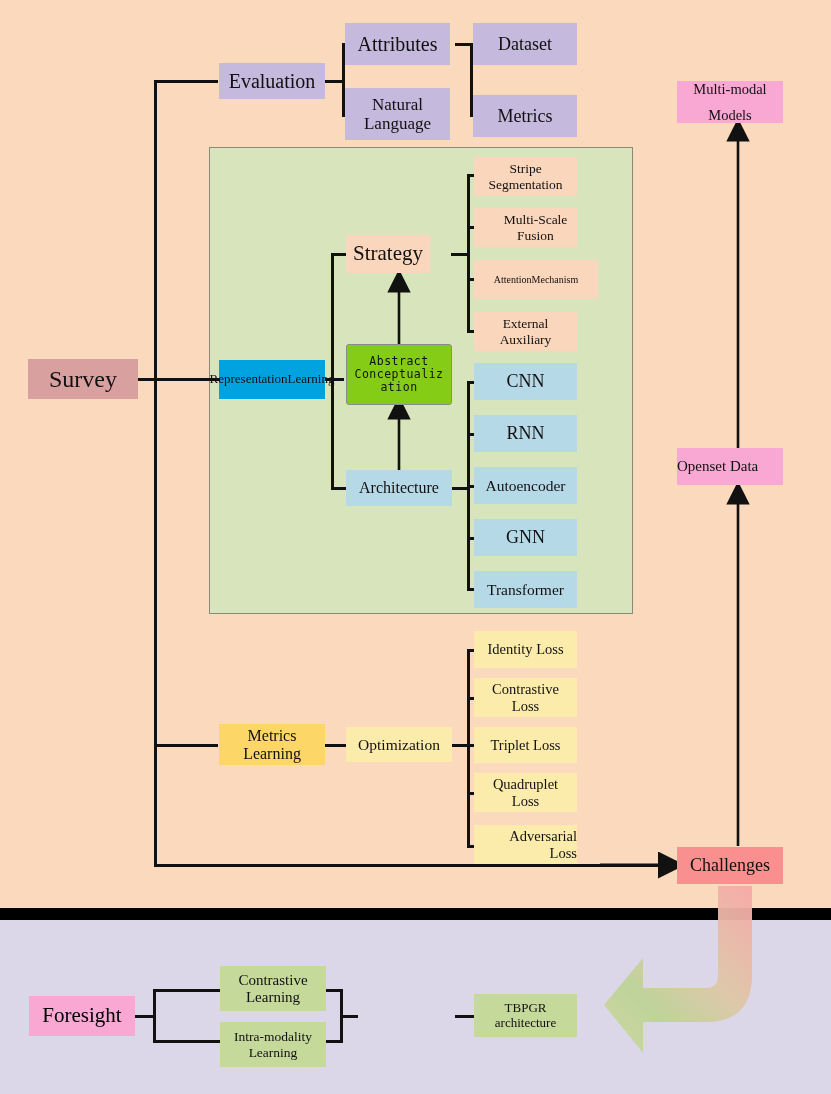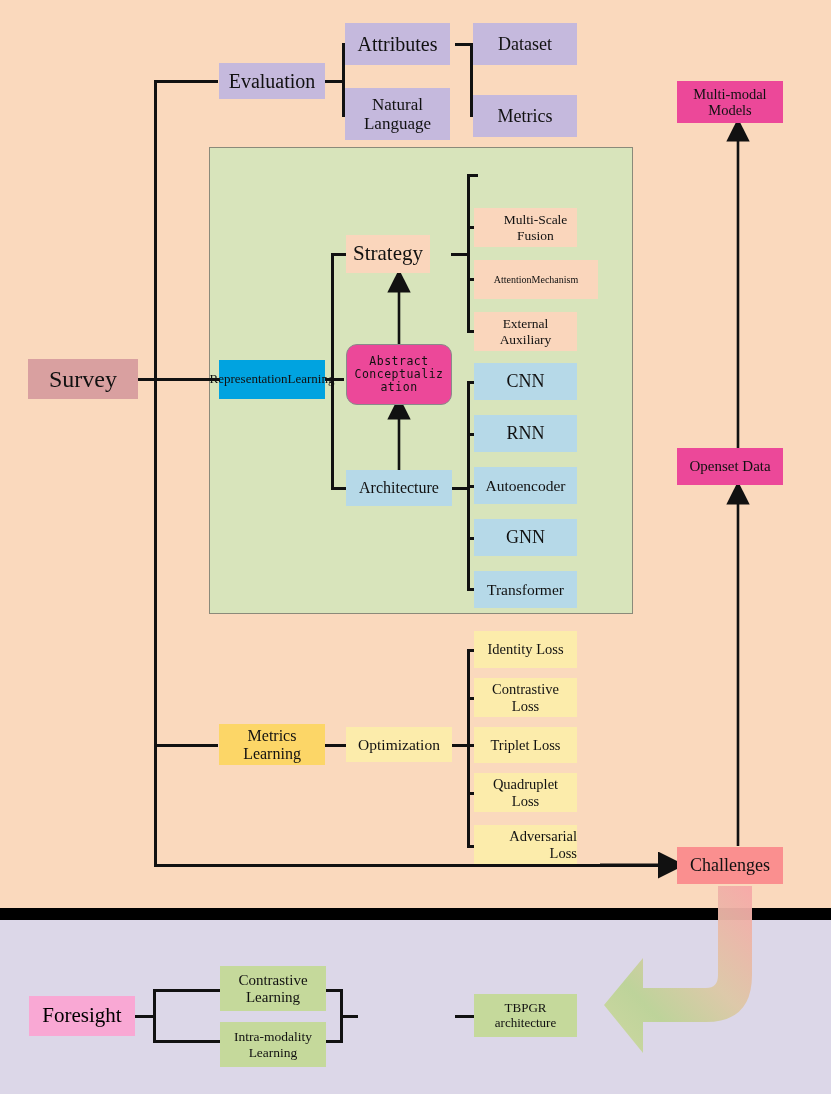--- a/index.html
+++ b/index.html
@@ -28,25 +28,25 @@
   svg.overlay{position:absolute;left:0;top:0;width:831px;height:1094px;pointer-events:none;}
 
   
   .c-survey{background:#d9a0a0;}
   .c-purple{background:#c5b9dd;}
   .c-peach{background:#fad6bc;}
   .c-blue{background:#b6d9e8;}
   .c-cyan{background:#00a3e0;}
   .c-gold{background:#fcd667;}
   .c-gold2{background:#fcecab;}
-  .c-pink{background:#ec4899;}
+  .c-pink{background:#f9a8d4;justify-content:space-between;}
   .c-salmon{background:#fa8f8f;}
   .c-olive{background:#f9a8d4;}
   .c-lgreen{background:#c5d99b;}
-  .c-abs{background:#ec4899;border:1px solid #8a8a8a;border-radius:11px;
+  .c-abs{background:#84cc16;border:1px solid #8a8a8a;border-radius:3px;
         font-family:"DejaVu Sans Mono","Liberation Mono",monospace;letter-spacing:.5px;}
 </style>
 </head>
 <body>
 
 <div id="stage">
 
   <div class="bg-top"></div>
   <div class="bg-band"></div>
   <div class="bg-bottom"></div>
@@ -179,20 +179,24 @@
   <div class="node c-abs" style="left:346px;top:344px;width:106px;height:61px;font-size:11.5px;flex-direction:column;">
     <span>Abstract</span>
     <span>Conceptualiz</span>
     <span>ation</span>
   </div>
 
   <div class="node c-peach" style="left:346px;top:235px;width:84px;height:38px;font-size:21px;">
     <span>Strategy</span>
   </div>
 
+  <div class="node c-peach" style="left:474px;top:157px;width:103px;height:39px;font-size:13.5px;flex-direction:column;">
+    <span>Stripe</span>
+    <span>Segmentation</span>
+  </div>
   <div class="node c-peach" style="left:474px;top:208px;width:103px;height:39px;font-size:13.5px;flex-direction:column;padding-left:20px;">
     <span>Multi-Scale</span>
     <span>Fusion</span>
   </div>
   <div class="node c-peach" style="left:474px;top:260px;width:124px;height:39px;font-size:10px;flex-direction:row;">
     <span>Attention</span>
     <span>Mechanism</span>
   </div>
   <div class="node c-peach" style="left:474px;top:312px;width:103px;height:39px;font-size:13.5px;flex-direction:column;">
     <span>External</span>

